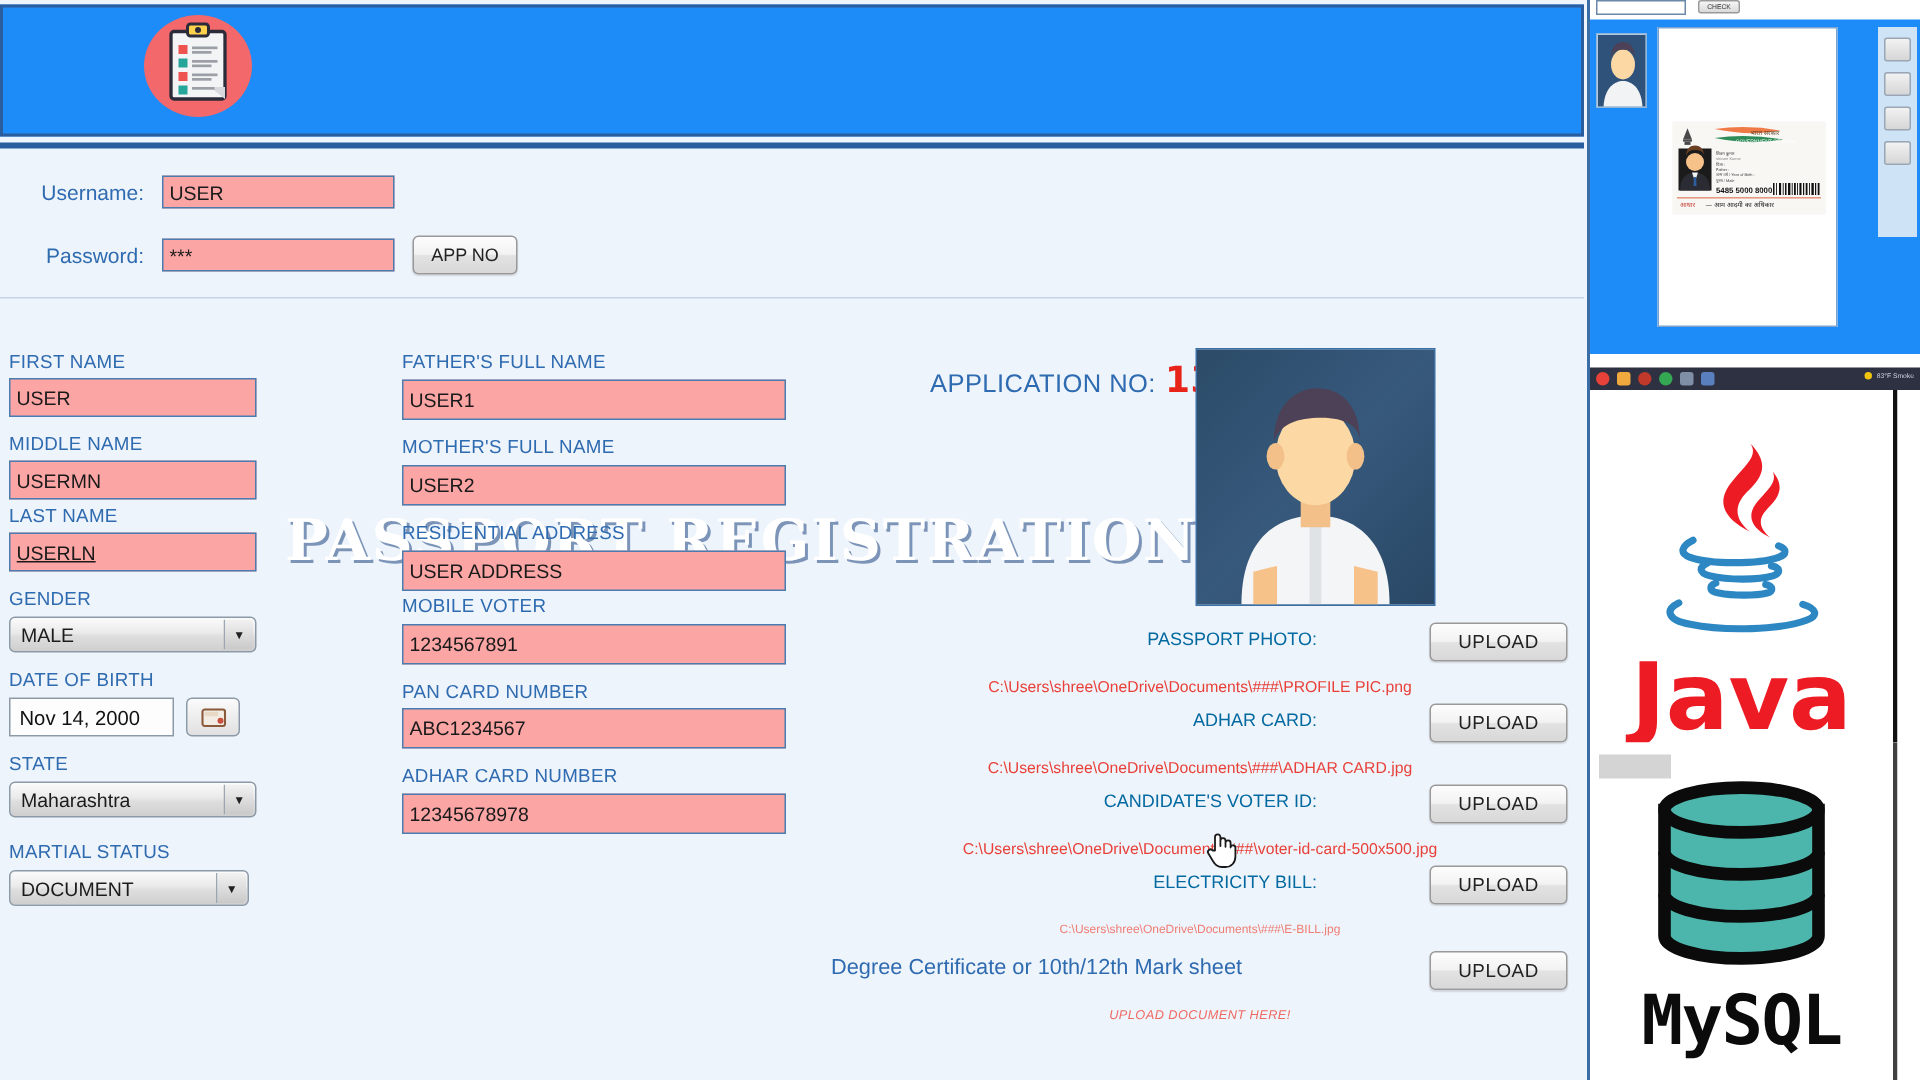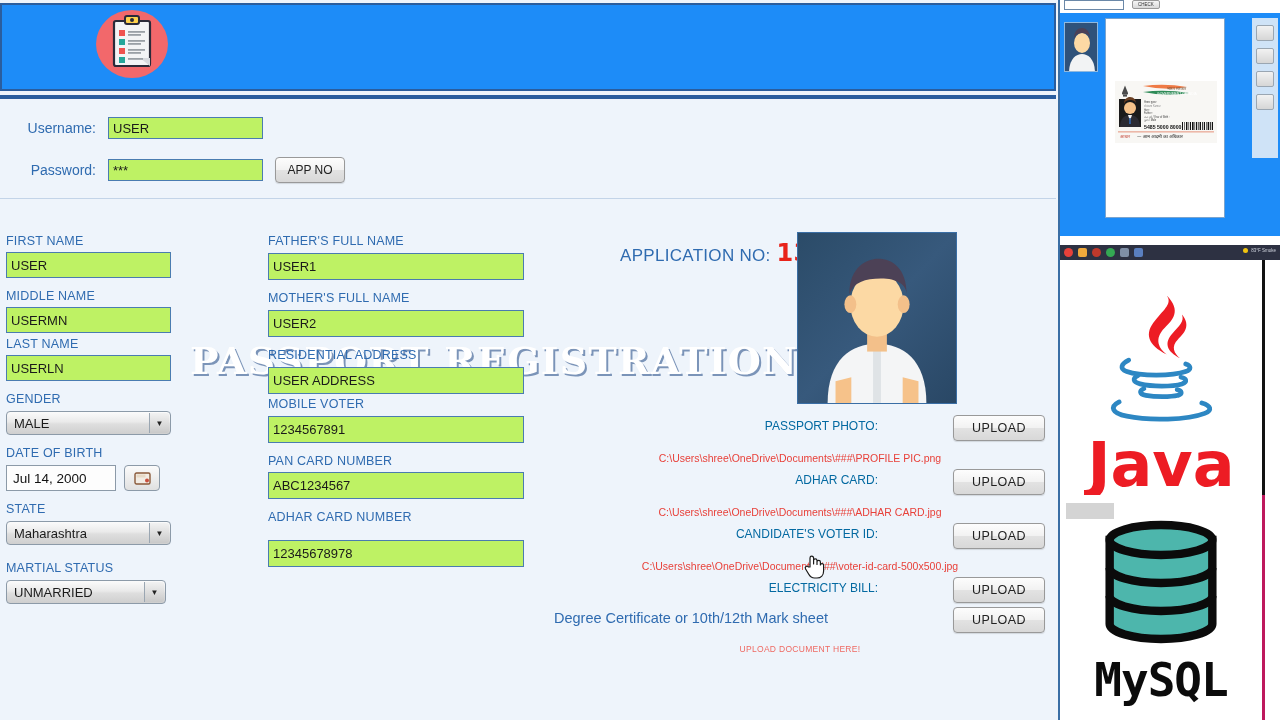--- a/index.html
+++ b/index.html
@@ -56,21 +56,21 @@
     border-bottom: 1px solid #c3d4e8;
     padding-left: 40px;
   }
   .login-row { position: absolute; display: flex; align-items: center; }
   .login-label {
     font-size: 14px; color: #2f6bb0;
     width: 108px; text-align: right;
     padding-right: 12px;
   }
   .text-input {
-    background: #bef264;
+    background: #fca5a5;
     border: 1px solid #4a7cb0;
     height: 22px;
     font-size: 13px;
     color: #1a1a1a;
     padding: 0 4px;
     font-family: "Liberation Sans", sans-serif;
     line-height: 20px;
   }
   .btn3d {
     background: linear-gradient(180deg,#fdfdfd 0%,#f2f2f2 48%,#e2e2e2 52%,#d8d8d8 100%);
@@ -216,21 +216,21 @@
     background: #ffffff; border-right: 3px solid #111;
     display: flex; flex-direction: column; align-items: center; justify-content: flex-start;
     padding-top: 24px; overflow: hidden;
   }
   .java-word {
     font-family: "DejaVu Sans", sans-serif; font-weight: bold;
     font-size: 62px; color: #ed1c24; line-height: .95; margin-top: -4px;
   }
   .rp-mysql {
     position: absolute; left: 0; top: 495px; width: 205px; height: 225px;
-    background: #ffffff; border-right: 3px solid #be185d;
+    background: #ffffff; border-right: 3px solid #404040;
     display: flex; flex-direction: column; align-items: center;
     overflow: hidden;
   }
   .gray-chip { position: absolute; left: 6px; top: 8px; width: 48px; height: 16px; background:#d4d4d4; }
   .mysql-word {
     font-family: "DejaVu Sans Mono", monospace; font-weight: bold;
     font-size: 46px; color: #0b0b0b; letter-spacing: -1px; line-height: 1;
   }
   .rp-right-edge {
     position: absolute; left: 205px; top: 260px; width: 15px; height: 460px; background:#ffffff;
@@ -292,35 +292,35 @@
           <input class="text-input" style="width: 165px; height: 26px; margin-top: 4px;" type="text" value="USER">
         </div>
 
         <div class="fgroup" style="margin-top:11px;">
           <span class="field-label">MIDDLE NAME</span>
           <input class="text-input" style="width: 165px; height: 26px; margin-top: 4px;" type="text" value="USERMN">
         </div>
 
         <div class="fgroup" style="margin-top:4px;">
           <span class="field-label">LAST NAME</span>
-          <input class="text-input" style="width: 165px; height: 26px; margin-top: 4px;" type="text" value="USERLN">
+          <input class="text-input" style="width: 165px; height: 26px; margin-top: 4px; text-decoration: underline;" type="text" value="USERLN">
         </div>
 
         <div class="fgroup" style="margin-top:11px;">
           <span class="field-label">GENDER</span>
           <div class="sel" style="width:165px;margin-top:5px;">
             <span>MALE</span>
             <span class="arrowbox">▼</span>
           </div>
         </div>
 
         <div class="fgroup" style="margin-top:11px;">
           <span class="field-label">DATE OF BIRTH</span>
           <div class="datebox" style="margin-top:5px;">
-            <div class="dateval">Jul 14, 2000</div>
+            <div class="dateval">Nov 14, 2000</div>
             <div class="datebtn">
               <svg width="17" height="13" viewBox="0 0 17 13">
                 <rect x="1" y="1" width="15" height="11" rx="1.5" fill="#f2ece4" stroke="#8a5a3a" stroke-width="1.4"></rect>
                 <rect x="2.5" y="2.5" width="9" height="3" fill="#e7d9c6"></rect>
                 <circle cx="13" cy="8.5" r="2" fill="#c94f3d"></circle>
               </svg>
             </div>
           </div>
         </div>
 
@@ -328,21 +328,21 @@
           <span class="field-label">STATE</span>
           <div class="sel" style="width:165px;margin-top:5px;">
             <span>Maharashtra</span>
             <span class="arrowbox">▼</span>
           </div>
         </div>
 
         <div class="fgroup" style="margin-top:16px;">
           <span class="field-label">MARTIAL STATUS</span>
           <div class="sel" style="width:160px;margin-top:5px;">
-            <span>UNMARRIED</span>
+            <span>DOCUMENT</span>
             <span class="arrowbox">▼</span>
           </div>
         </div>
       </div>
 
       <div class="col" style="left:268px; top:34px; width:260px;">
 
         <div class="fgroup">
           <span class="field-label">FATHER'S FULL NAME</span>
           <input class="text-input" style="width: 256px; height: 27px; margin-top: 5px;" type="text" value="USER1">
@@ -363,21 +363,21 @@
           <input class="text-input" style="width: 256px; height: 27px; margin-top: 5px;" type="text" value="1234567891">
         </div>
 
         <div class="fgroup" style="margin-top:11px;">
           <span class="field-label">PAN CARD NUMBER</span>
           <input class="text-input" style="width: 256px; height: 27px; margin-top: 4px;" type="text" value="ABC1234567">
         </div>
 
         <div class="fgroup" style="margin-top:11px;">
           <span class="field-label">ADHAR CARD NUMBER</span>
-          <input class="text-input" style="width: 256px; height: 27px; margin-top: 16px;" type="text" value="12345678978">
+          <input class="text-input" style="width: 256px; height: 27px; margin-top: 5px;" type="text" value="12345678978">
         </div>
       </div>
 
     </div>
 
     <div class="photo-frame">
       <svg viewBox="0 0 160 172" width="158" height="170">
         <defs>
           <linearGradient id="pbg" x1="0" y1="0" x2="1" y2="1">
             <stop offset="0%" stop-color="#2b4b68"></stop>
@@ -415,26 +415,27 @@
       <div class="up-row">
         <span class="up-label">CANDIDATE'S VOTER ID:</span>
         <div class="btn3d up-btn">UPLOAD</div>
       </div>
       <div class="up-path" style="margin:9px 0 5px 0;">C:\Users\shree\OneDrive\Documents\###\voter-id-card-500x500.jpg</div>
 
       <div class="up-row">
         <span class="up-label">ELECTRICITY BILL:</span>
         <div class="btn3d up-btn">UPLOAD</div>
       </div>
+      <div class="up-path faint" style="margin:10px 0 8px 0;">C:\Users\shree\OneDrive\Documents\###\E-BILL.jpg</div>
 
       <div class="up-row" style="height:30px;">
         <span class="degree-label" style="position:absolute;left:4px;top:5px;">Degree Certificate or 10th/12th  Mark sheet</span>
         <div class="btn3d up-btn" style="top:2px;">UPLOAD</div>
       </div>
-      <div class="up-path hint" style="margin:9px 0 0 0;">UPLOAD DOCUMENT HERE!</div>
+      <div class="up-path hint" style="margin:9px 0 0 0;font-style:italic;">UPLOAD DOCUMENT HERE!</div>
     </div>
 
     <div class="cursor-hand">
       <svg viewBox="0 0 22 26" width="22" height="26">
         <path d="M7 14 L7 5 A1.8 1.8 0 0 1 10.6 5 L10.6 11 L10.6 7.5 A1.7 1.7 0 0 1 14 7.5 L14 11.5 L14 9 A1.7 1.7 0 0 1 17.4 9 L17.4 12 A1.6 1.6 0 0 1 20.6 12.3 L20.6 18 C20.6 22 18 25 14 25 L11.5 25 C8.5 25 7 23.5 5.6 21 L2.6 16 A1.7 1.7 0 0 1 5.4 14 Z" fill="#ffffff" stroke="#1a1a1a" stroke-width="1.2" stroke-linejoin="round"></path>
       </svg>
     </div>
   </div>
 
   <div class="right-panel">

